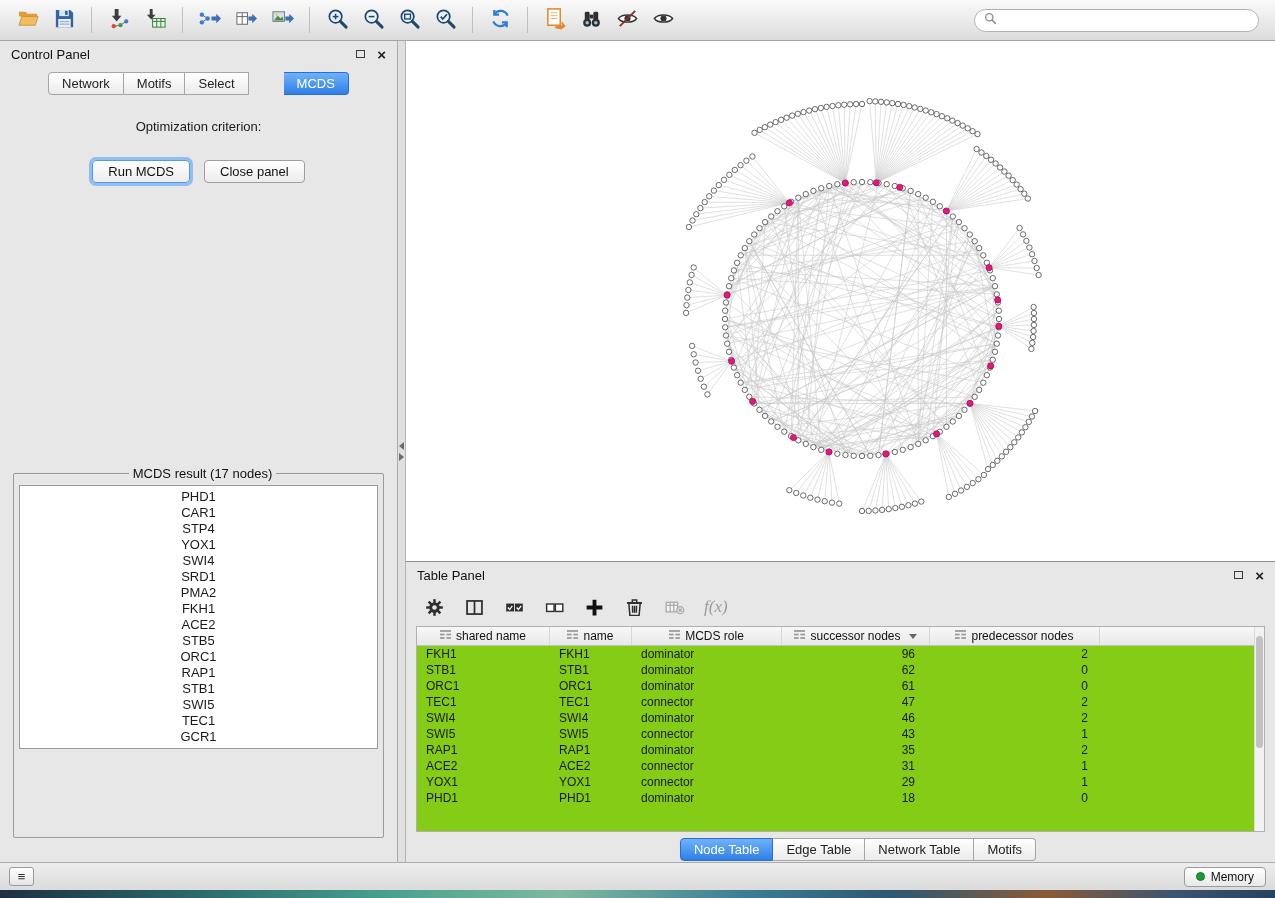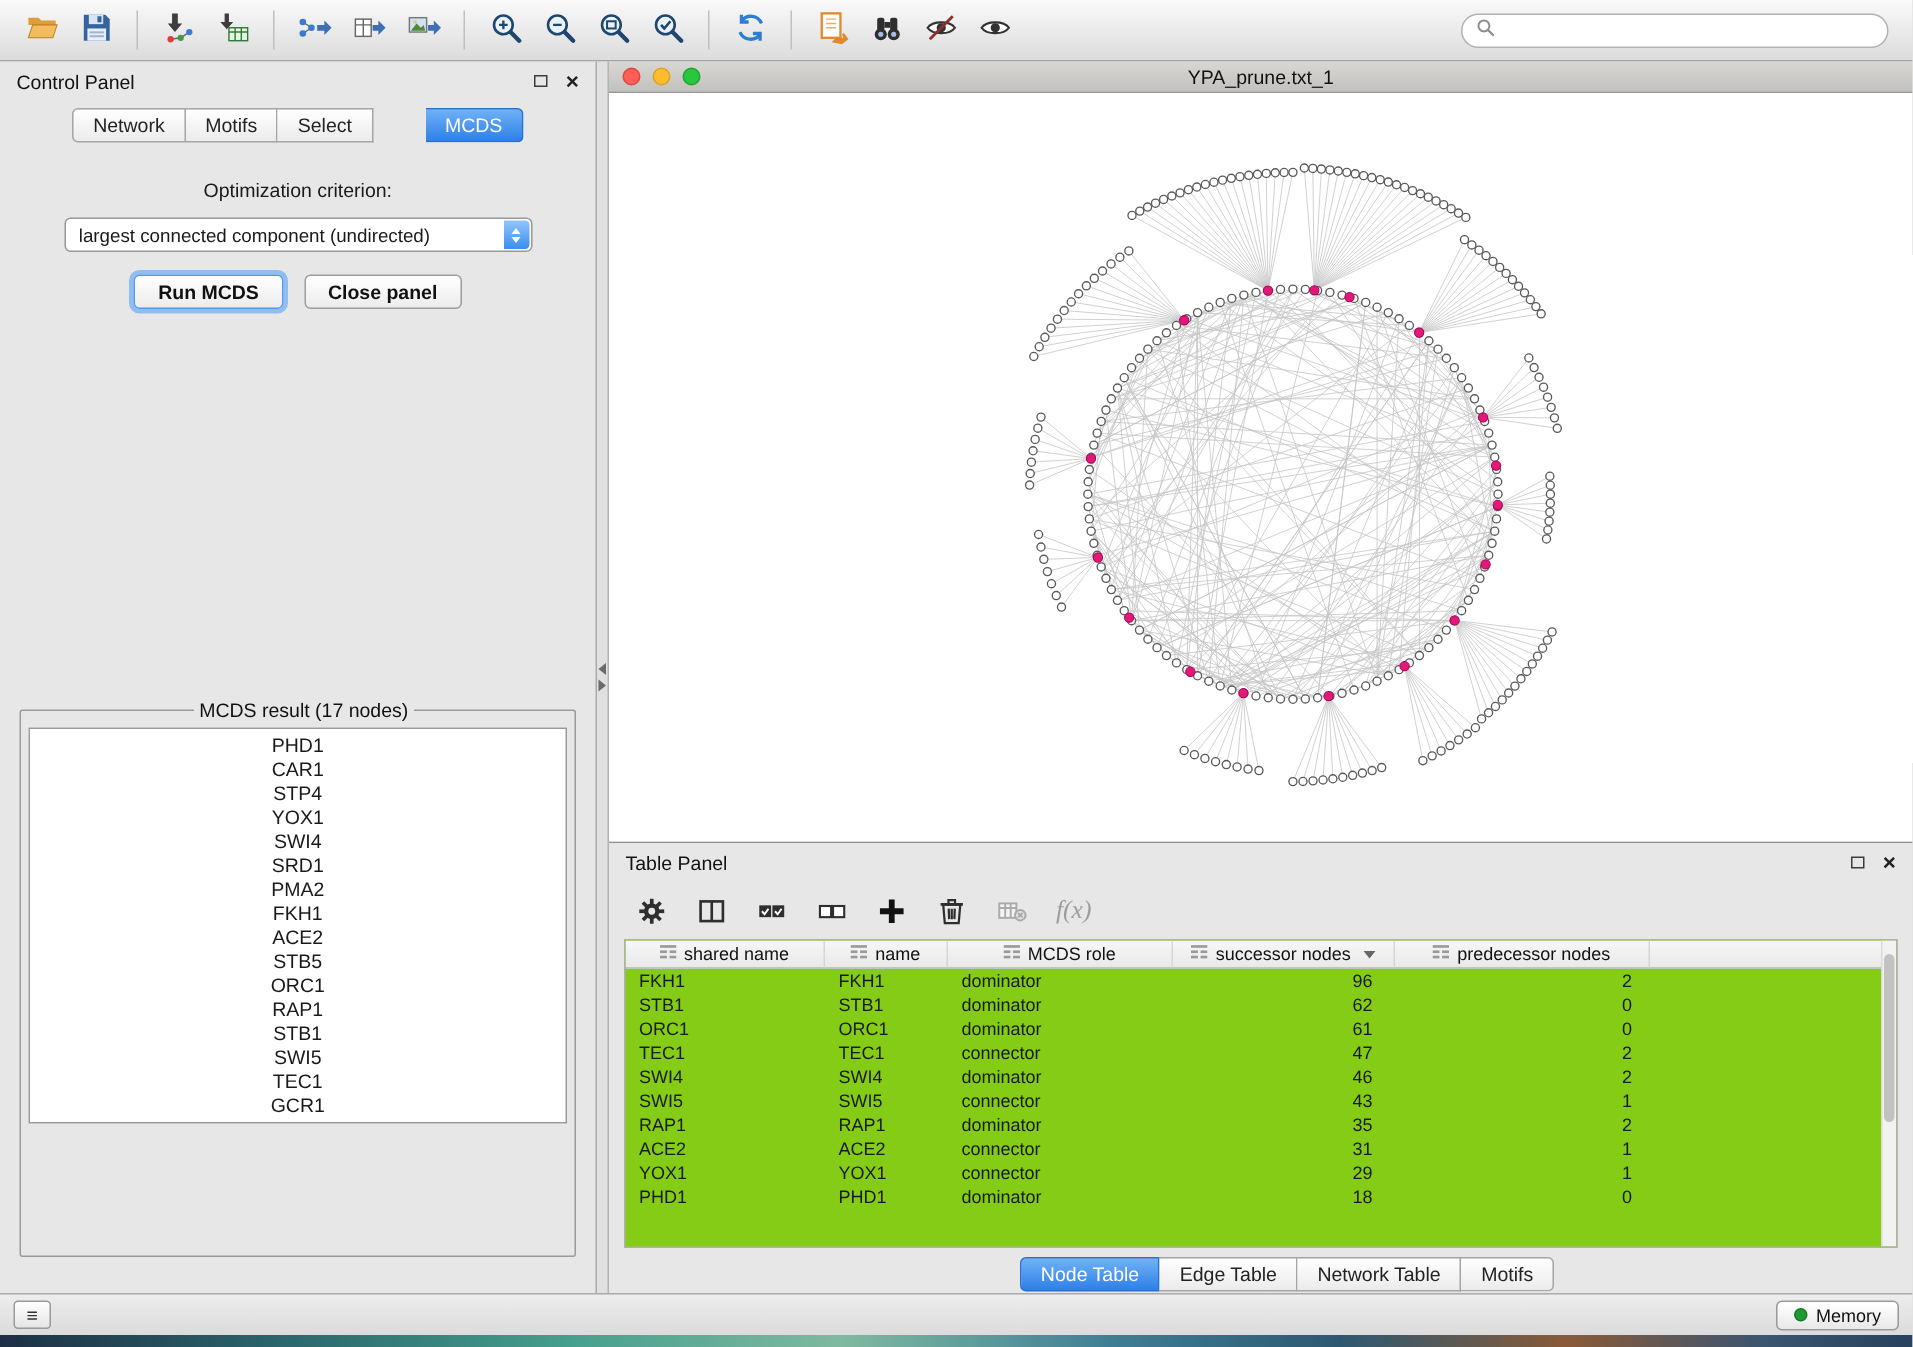--- a/index.html
+++ b/index.html
@@ -28,21 +28,21 @@
   .cp-tabs{display:flex;justify-content:center;margin:5px 0 12px;flex:none;}
   .tabseg{font-size:13px;padding:3px 13px;background:linear-gradient(#ffffff,#ebebeb);border:1px solid #a6a6a6;border-left:none;color:#222;white-space:nowrap;}
   .tabseg:first-child{border-left:1px solid #a6a6a6;border-radius:4px 0 0 4px;text-align:center;}
   .tabseg:last-child{border-radius:0 4px 4px 0;}
   .tabseg.sel{background:linear-gradient(#6fb2f8,#2f7fe8);color:#fff;border-color:#2a6fd0;margin-left:35px;}
   .crit-label{text-align:center;margin:12px 0 11px;font-size:13px;}
   .selectbox{width:312px;height:23px;margin:0 auto;background:#fff;border:1px solid #989898;border-radius:4px;display:flex;align-items:center;position:relative;padding:0 22px 0 9px;font-size:12.5px;flex:none;white-space:nowrap;}
   .stepper{position:absolute;right:1px;top:1px;bottom:1px;width:17px;border-radius:0 3px 3px 0;background:linear-gradient(#92c5fb,#3a8ef0);display:flex;flex-direction:column;align-items:center;justify-content:center;gap:2px;}
   .arr-up{width:0;height:0;border-left:3.5px solid transparent;border-right:3.5px solid transparent;border-bottom:4px solid #fff;}
   .arr-dn{width:0;height:0;border-left:3.5px solid transparent;border-right:3.5px solid transparent;border-top:4px solid #fff;}
-  .btn-row{display:flex;justify-content:center;gap:14px;margin:15px 0 16px;flex:none;font-weight:bold;}
+  .btn-row{display:flex;justify-content:center;gap:14px;margin:15px 0 16px;flex:none;}
   .btn{background:linear-gradient(#ffffff,#ececec);border:1px solid #9e9e9e;border-radius:4px;padding:3px 15px;font-size:13px;color:#111;}
   .btn.focusring{box-shadow:0 0 0 3px rgba(77,155,245,.55);border-color:#4d9bf5;}
   .mcds-fieldset{margin:auto 13px 24px;height:372px;border:1px solid #9b9b9b;border-radius:2px;display:flex;flex-direction:column;padding:4px 5px 5px;text-align:center;}
   .mcds-fieldset legend{font-size:13px;padding:0 4px;margin-left:4px;color:#111;}
   .mcds-list{background:#fff;border:1px solid #9a9a9a;flex:1;padding:3px 7px;overflow:hidden;font-size:13px;}
   .mcds-item{line-height:16px;white-space:nowrap;}
 
   
   .splitbar{width:8px;flex:none;background:#e0e0e0;border-right:1px solid #b4b4b4;display:flex;flex-direction:column;justify-content:center;align-items:center;gap:3px;}
   .sb-left{width:0;height:0;border-top:4px solid transparent;border-bottom:4px solid transparent;border-right:5px solid #6b6b6b;}
@@ -253,27 +253,20 @@
           <span class="close-x">×</span>
         </span>
       </div>
       <div class="cp-tabs">
         <div class="tabseg">Network</div>
         <div class="tabseg">Motifs</div>
         <div class="tabseg">Select</div>
         <div class="tabseg sel">MCDS</div>
       </div>
       <div class="crit-label">Optimization criterion:</div>
-      <div class="selectbox">
-        <span>largest connected component (undirected)</span>
-        <span class="stepper">
-            <span class="arr-up"></span>
-            <span class="arr-dn"></span>
-          </span>
-      </div>
       <div class="btn-row">
         <div class="btn focusring">Run MCDS</div>
         <div class="btn">Close panel</div>
       </div>
       <fieldset class="mcds-fieldset">
         <legend>MCDS result (17 nodes)</legend>
         <div class="mcds-list">
             <div class="mcds-item">PHD1</div>
             <div class="mcds-item">CAR1</div>
             <div class="mcds-item">STP4</div>
@@ -295,28 +288,20 @@
     </div>
 
     <div class="splitbar">
       <span class="sb-left"></span>
       <span class="sb-right"></span>
     </div>
 
     <div class="right">
 
       <div class="net-window">
-        <div class="net-titlebar">
-          <div class="net-title">YPA_prune.txt_1</div>
-          <div class="lights">
-            <span class="light red"></span>
-            <span class="light yellow"></span>
-            <span class="light green"></span>
-          </div>
-        </div>
         <div class="net-canvas">
           <svg viewBox="0 0 869 500">
               <g stroke="#b3b3b3" stroke-width="0.55" opacity="0.75">
                 <line x1="431.3" y1="402.8" x2="526.9" y2="150.8"></line>
                 <line x1="431.3" y1="133.2" x2="378.2" y2="380.7"></line>
                 <line x1="439.5" y1="132.0" x2="385.1" y2="150.8"></line>
                 <line x1="533.8" y1="155.3" x2="580.9" y2="211.8"></line>
                 <line x1="348.2" y1="352.5" x2="586.8" y2="308.8"></line>
                 <line x1="496.8" y1="137.2" x2="338.8" y2="197.1"></line>
                 <line x1="359.1" y1="171.1" x2="480.7" y2="133.2"></line>

